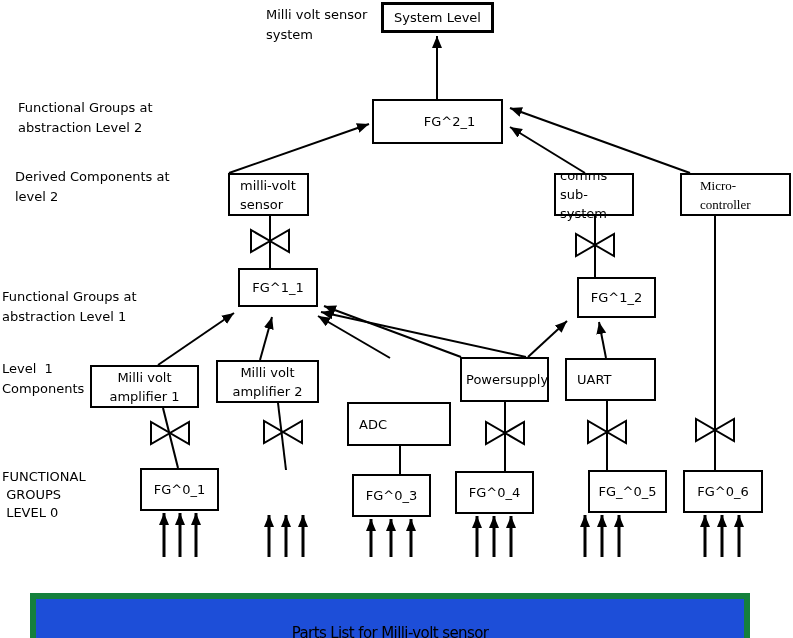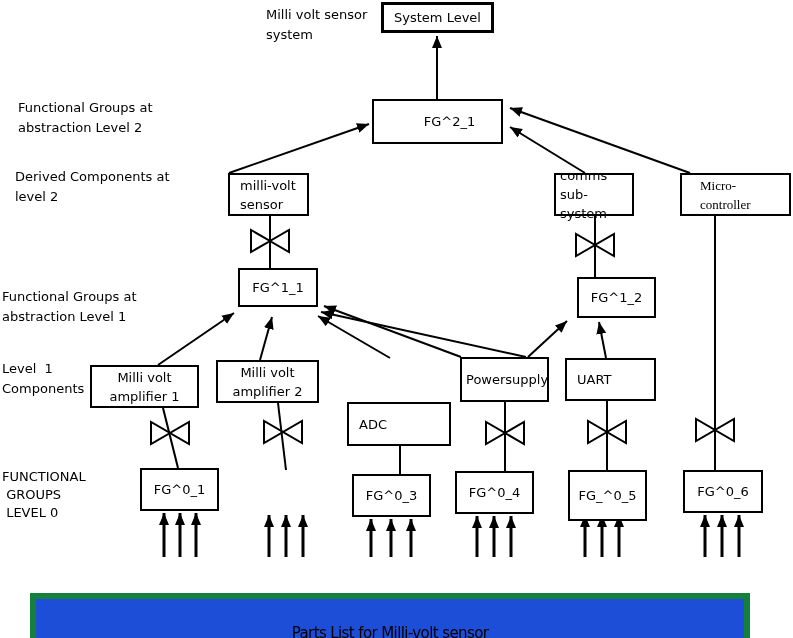--- a/index.html
+++ b/index.html
@@ -114,18 +114,18 @@
   <div class="node center" style="left:90px;top:365px;width:109px;height:43px;">Milli volt
 amplifier 1</div>
   <div class="node center" style="left:216px;top:360px;width:103px;height:43px;">Milli volt
 amplifier 2</div>
   <div class="node padl" style="left:347px;top:358px;width:104px;height:44px;margin-top:44px;">ADC</div>
   <div class="node" style="left:460px;top:357px;width:89px;height:45px;padding-left:4px;">Powersupply</div>
   <div class="node padl" style="left:565px;top:358px;width:91px;height:43px;">UART</div>
   <div class="node center" style="left:140px;top:468px;width:79px;height:43px;">FG^0_1</div>
   <div class="node center" style="left:352px;top:474px;width:79px;height:43px;">FG^0_3</div>
   <div class="node center" style="left:455px;top:471px;width:79px;height:43px;">FG^0_4</div>
-  <div class="node center" style="left:568px;top:470px;width:79px;height:51px;">FG_^0_5</div>
+  <div class="node center" style="left:588px;top:470px;width:79px;height:43px;">FG_^0_5</div>
   <div class="node center" style="left:683px;top:470px;width:80px;height:43px;">FG^0_6</div>
 
   <div id="parts-box" style="left:30px;top:557px;width:720px;height:79px;">Parts List for Milli-volt sensor</div>
 
 </div>
 
 </body></html>

